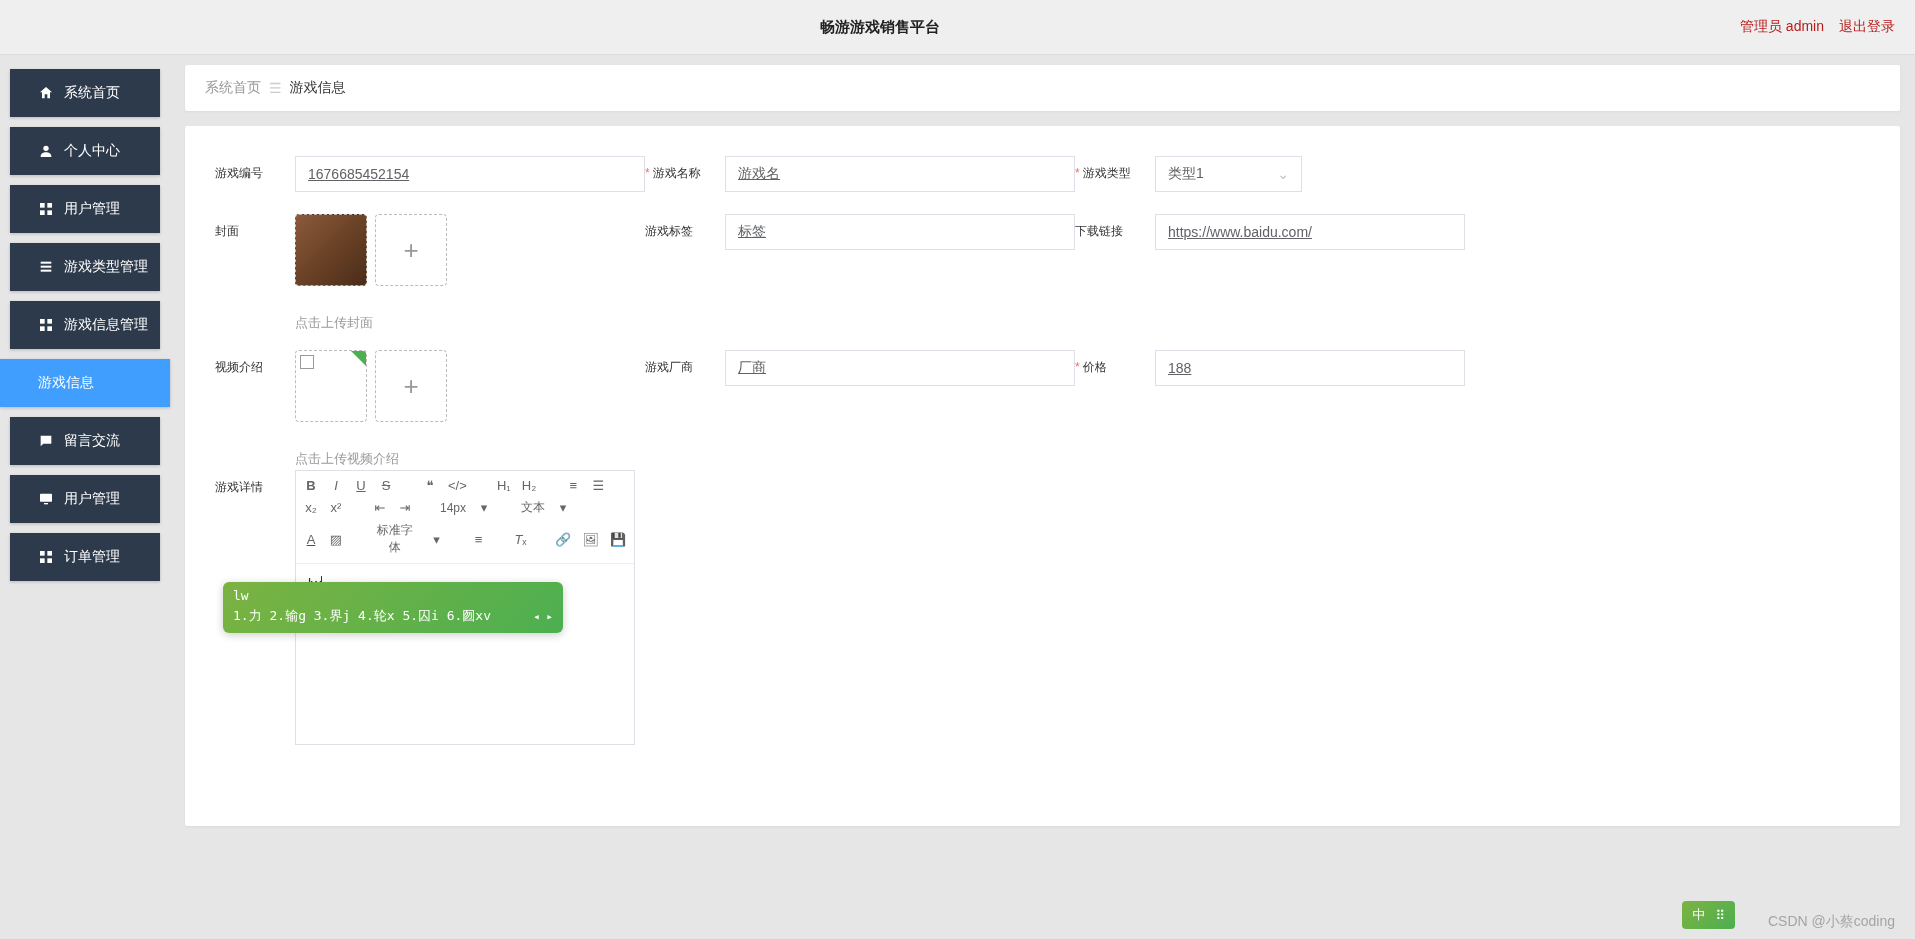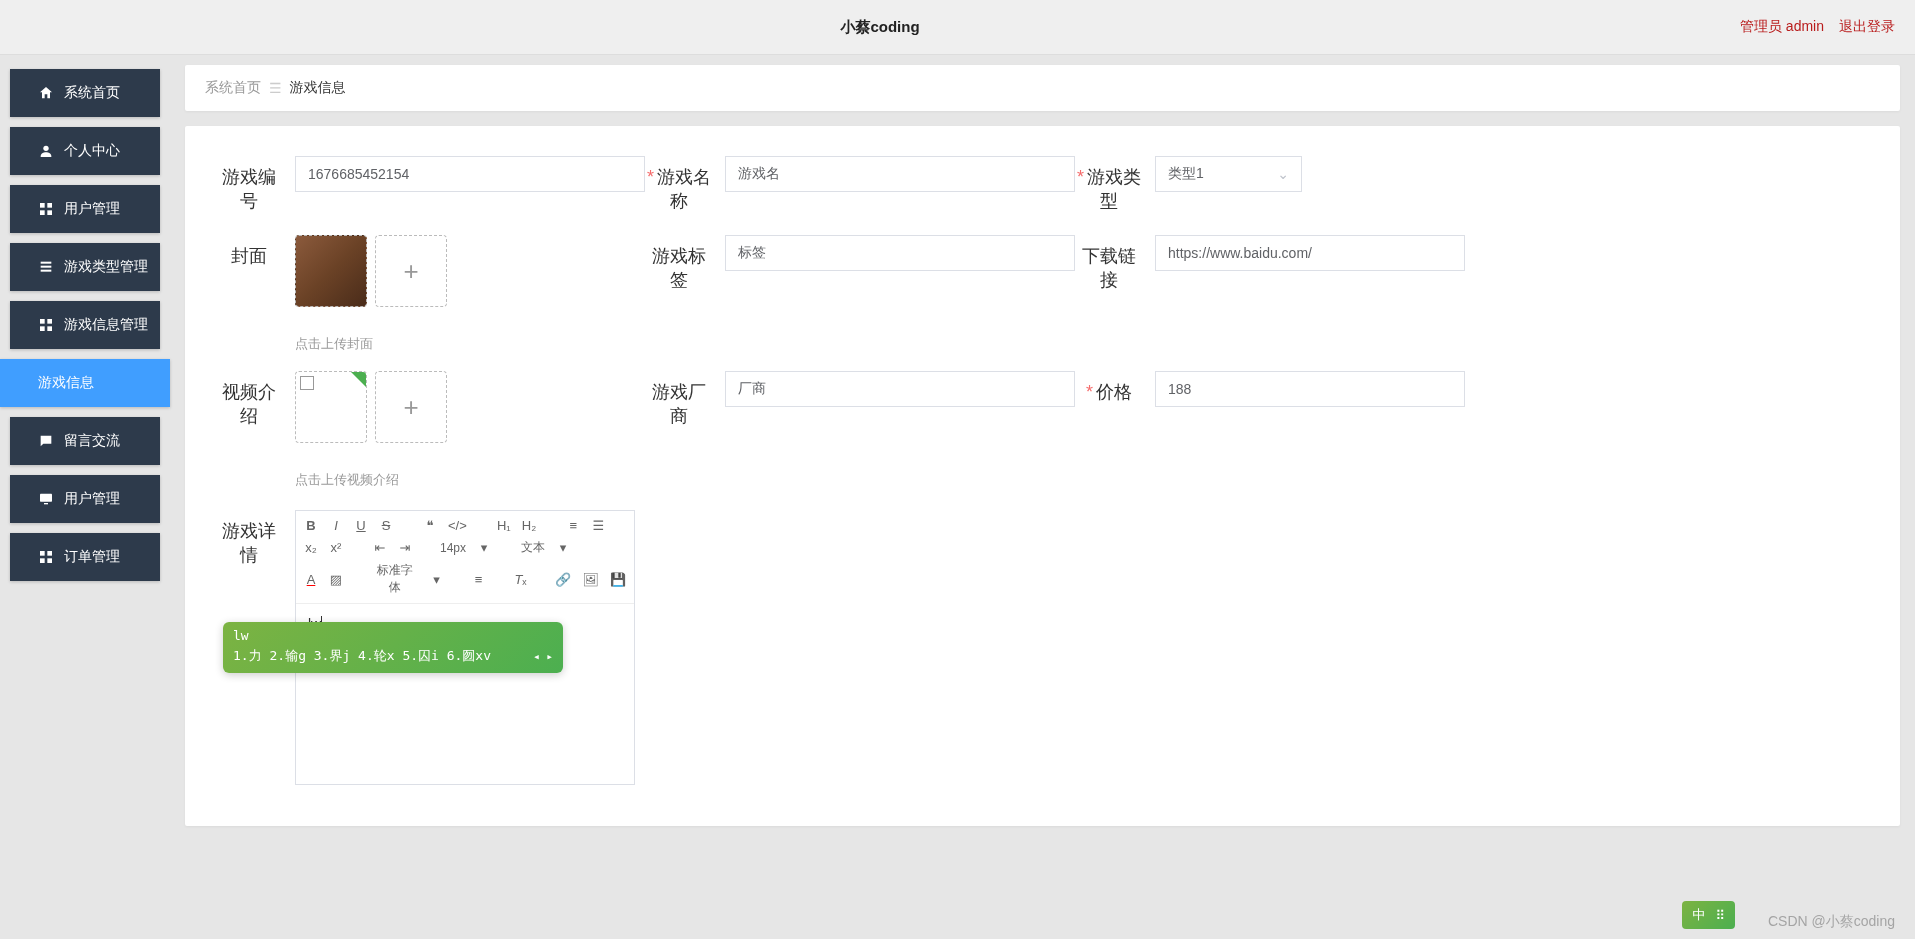--- a/index.html
+++ b/index.html
@@ -16,23 +16,23 @@
 .main { flex: 1; padding: 10px 15px 15px 15px; }
 .breadcrumb { background: #fff; padding: 14px 20px; margin-bottom: 15px; font-size: 14px; color: #999; display: flex; align-items: center; gap: 8px; border-radius: 2px; box-shadow: 0 1px 3px rgba(0,0,0,0.05); }
 .breadcrumb .sep { color: #ccc; }
 .breadcrumb .current { color: #333; }
 .content-panel { background: #fff; padding: 30px 30px; border-radius: 2px; box-shadow: 0 1px 3px rgba(0,0,0,0.05); min-height: 700px; }
 .form-row { display: flex; margin-bottom: 22px; }
 .form-group { display: flex; align-items: flex-start; }
 .form-group.col1 { width: 430px; }
 .form-group.col2 { width: 430px; }
 .form-group.col3 { width: 390px; }
-.form-label { width: 80px; text-align: center; padding-right: 12px; padding-top: 9px; font-size: 18px; color: #333; flex-shrink: 0; }
+.form-label { width: 80px; text-align: left; padding-right: 12px; padding-top: 9px; font-size: 12px; color: #333; flex-shrink: 0; }
 .form-label .req { color: #f56c6c; margin-right: 3px; }
-.form-input { flex: 1; height: 36px; border: 1px solid #dcdfe6; padding: 0 12px; font-size: 14px; color: #606266; background: #fff; }
+.form-input { flex: 1; height: 36px; border: 1px solid #dcdfe6; padding: 0 12px; font-size: 14px; color: #606266; background: #fff; text-decoration: underline; }
 .form-select { flex: 1; height: 36px; border: 1px solid #dcdfe6; padding: 0 12px; font-size: 14px; color: #606266; background: #fff; display: flex; align-items: center; justify-content: space-between; cursor: pointer; }
 .upload-area { display: flex; gap: 8px; }
 .upload-thumb { width: 72px; height: 72px; border: 1px dashed #bbb; border-radius: 4px; overflow: hidden; position: relative; cursor: pointer; }
 .upload-thumb.image { background: linear-gradient(135deg, #8b5a3c 0%, #6b4226 50%, #4a2c1a 100%); }
 .upload-thumb.video { background: #fff; }
 .upload-thumb.video::after { content: ''; position: absolute; top: 0; right: 0; border-top: 15px solid #4caf50; border-left: 15px solid transparent; }
 .upload-thumb.video .broken { position: absolute; top: 4px; left: 4px; width: 14px; height: 14px; border: 1px solid #999; }
 .upload-add { width: 72px; height: 72px; border: 1px dashed #bbb; border-radius: 4px; display: flex; align-items: center; justify-content: center; cursor: pointer; font-size: 26px; color: #999; }
 .upload-hint { font-size: 13px; color: #999; margin-top: 28px; margin-left: 80px; }
 .editor-wrap { display: flex; align-items: flex-start; }
@@ -47,21 +47,21 @@
 .ime-candidates { font-family: "SimSun", monospace; font-size: 13px; display: flex; gap: 2px; align-items: center; }
 .ime-page { margin-left: auto; font-size: 11px; }
 .watermark { position: fixed; bottom: 8px; right: 20px; color: rgba(120,120,120,0.6); font-size: 14px; }
 .lang-indicator { position: fixed; bottom: 10px; right: 180px; background: linear-gradient(135deg, #7cb342, #4caf50); color: #fff; padding: 5px 10px; border-radius: 4px; font-size: 13px; display: flex; align-items: center; gap: 10px; }
 svg { width: 16px; height: 16px; fill: currentColor; }
 </style>
 </head>
 <body>
 
 <div class="header">
-  <div class="header-title">小蔡coding</div>
+  <div class="header-title">畅游游戏销售平台</div>
   <div class="header-right">
     <span>管理员 admin</span>
     <span>退出登录</span>
   </div>
 </div>
 
 <div class="container">
   <div class="sidebar">
     <div class="sidebar-item">
       <span class="icon">
@@ -205,21 +205,21 @@
           <div class="form-label">游戏厂商</div>
           <input class="form-input" value="厂商" style="">
         </div>
         <div class="form-group col3">
           <div class="form-label"><span class="req">*</span><span>价格</span></div>
           <input class="form-input" value="188" style="">
         </div>
       </div>
       <div class="upload-hint">点击上传视频介绍</div>
 
-      <div class="editor-wrap" style="margin-top:21px">
+      <div class="editor-wrap" style="margin-top:2px">
         <div class="form-label">游戏详情</div>
         <div class="editor-box">
           <div class="editor-toolbar">
             <div class="toolbar-row">
               <span class="tb-btn"><b>B</b></span>
               <span class="tb-btn"><i>I</i></span>
               <span class="tb-btn"><u>U</u></span>
               <span class="tb-btn"><s>S</s></span>
               <span style="width:8px"></span>
               <span class="tb-btn">❝</span>

